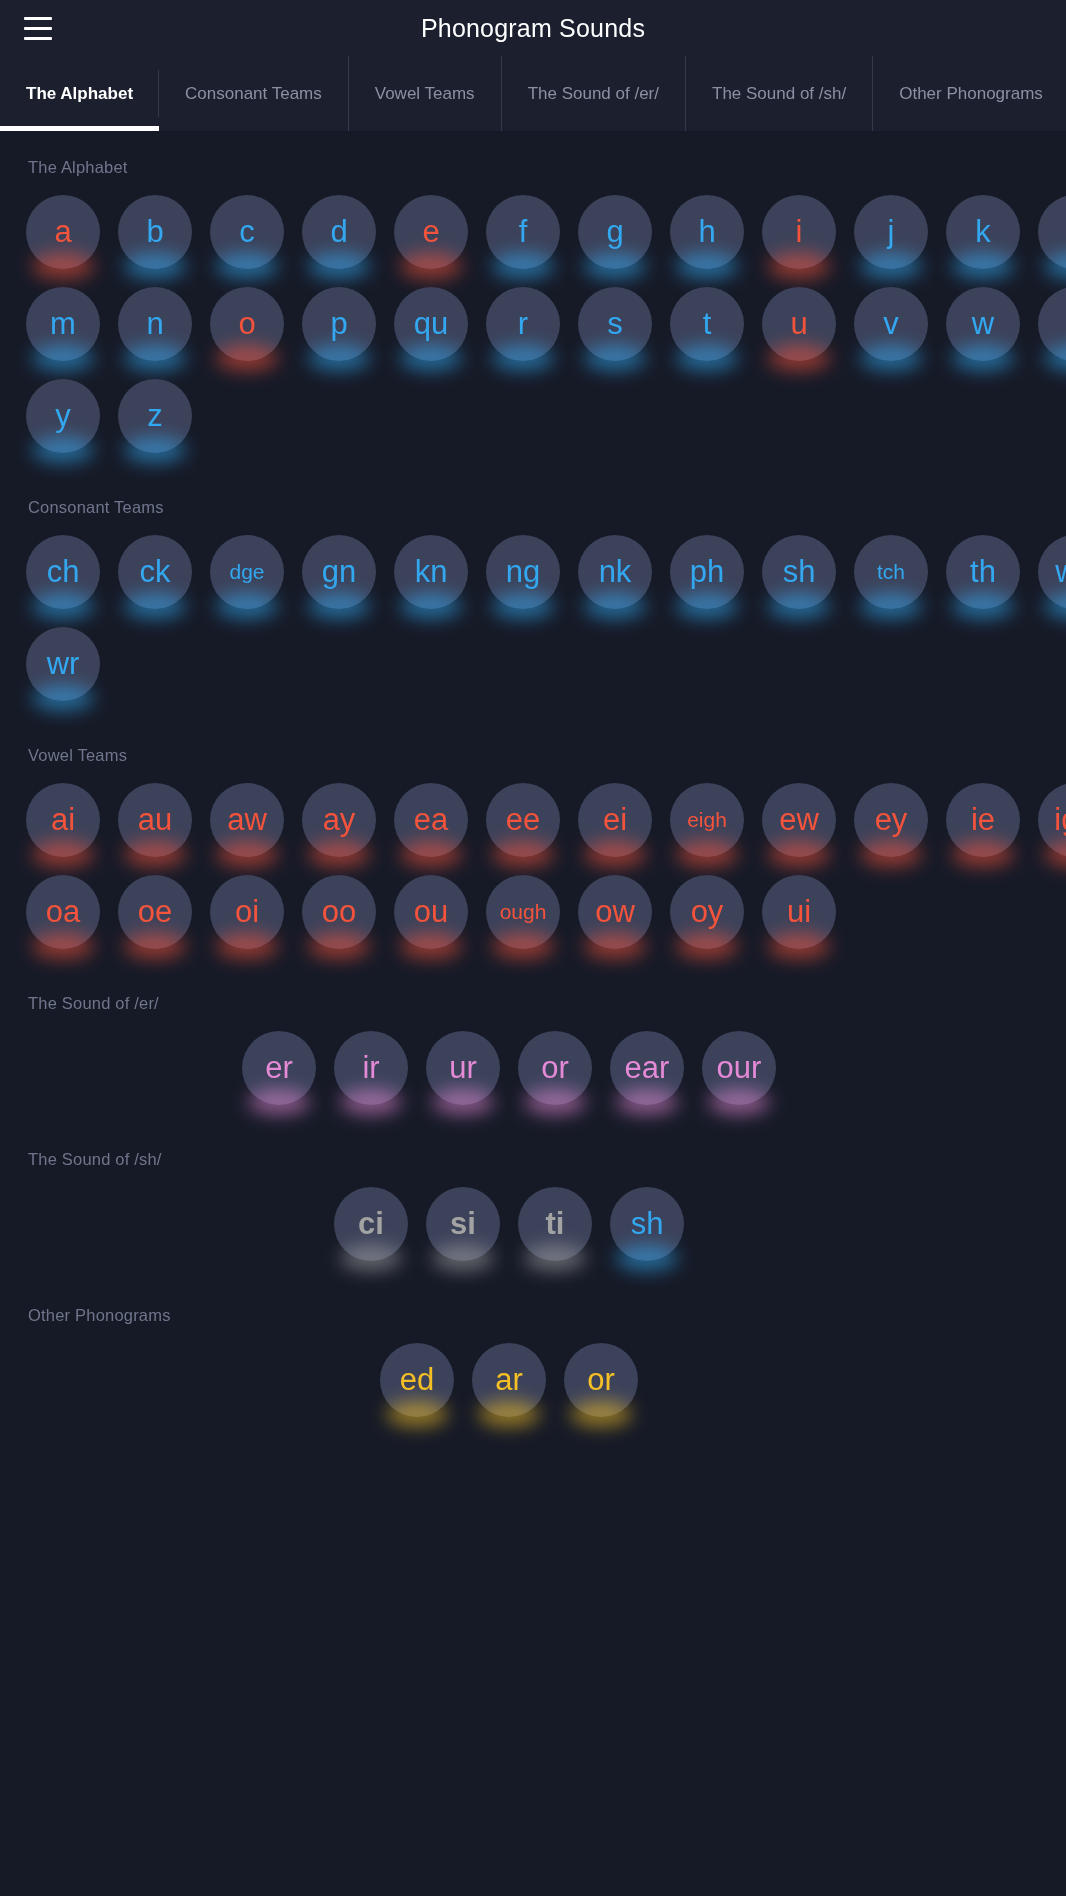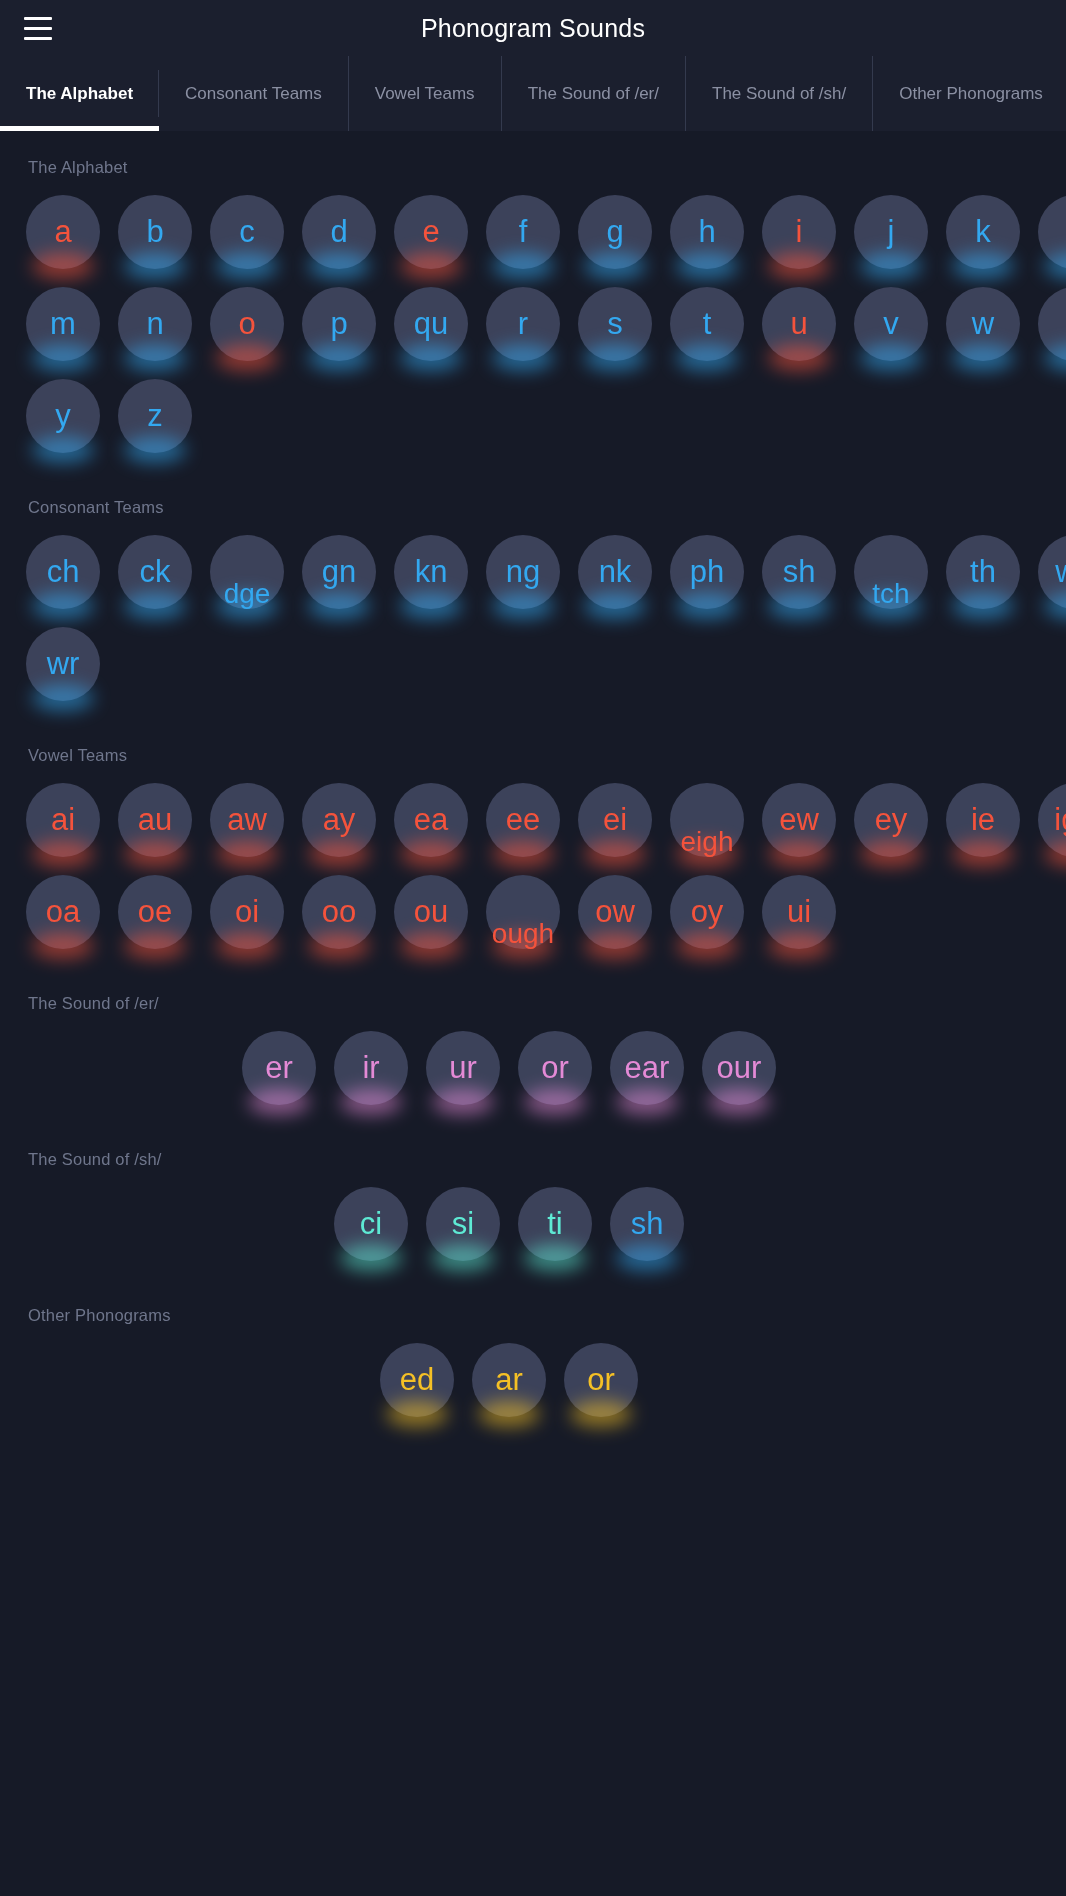--- a/index.html
+++ b/index.html
@@ -167,27 +167,27 @@
     left: 6px; right: 6px;
     bottom: -10px;
     height: 26px;
     border-radius: 50%;
     filter: blur(9px);
     opacity: 0.55;
     z-index: 0;
     background: currentColor;
   }
 
-  .chip.sm { font-size: 28px; align-items: flex-end; }
+  .chip.sm { font-size: 21px; }
 
   
   .c-vowel    { color: #f4533c; }
   .c-consonant{ color: #33a8f0; }
   .c-er       { color: #e48ad6; }
-  .c-sh       { color: #5eead4; }
+  .c-sh       { color: #a3a3a3; font-weight: bold; }
   .c-shblue   { color: #33a8f0; }
   .c-other    { color: #f5c025; text-align: right; }
 </style>
 </head>
 <body>
 
 <div id="app">
 
   <div class="appbar">
     <div class="menu-button">

